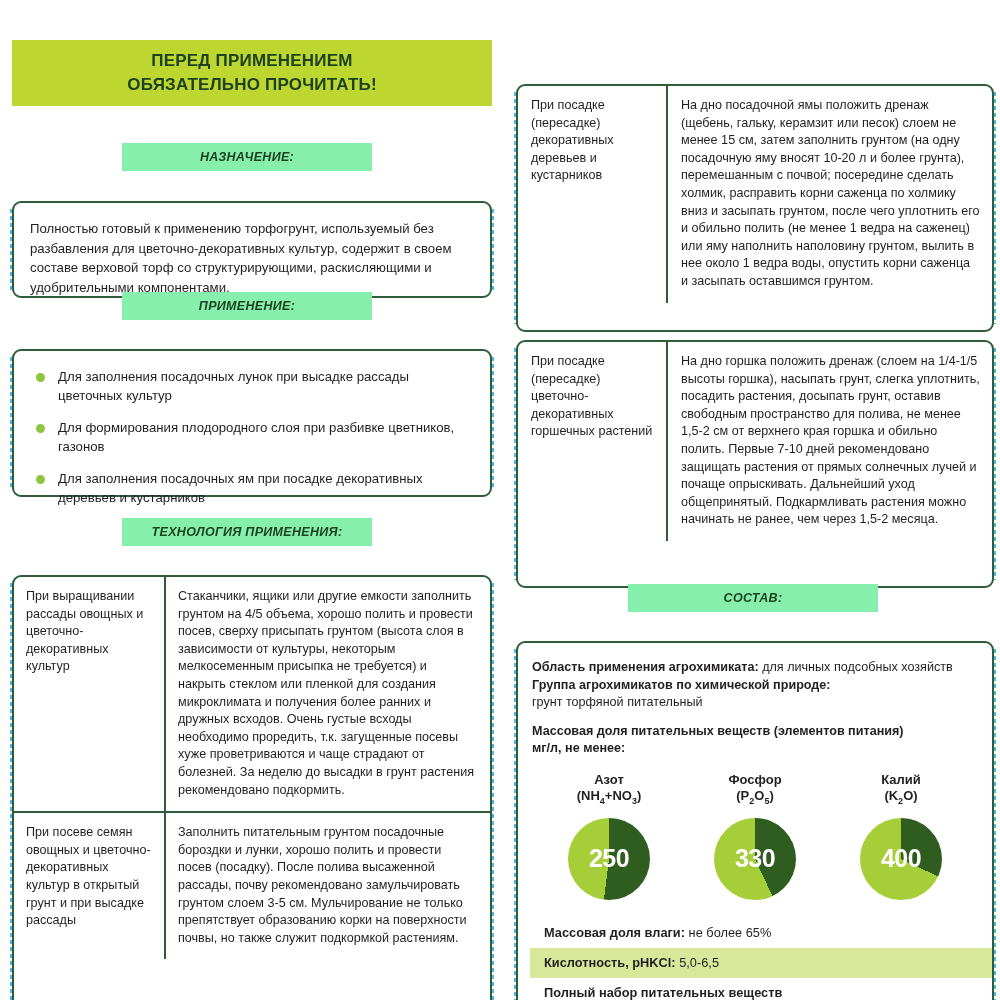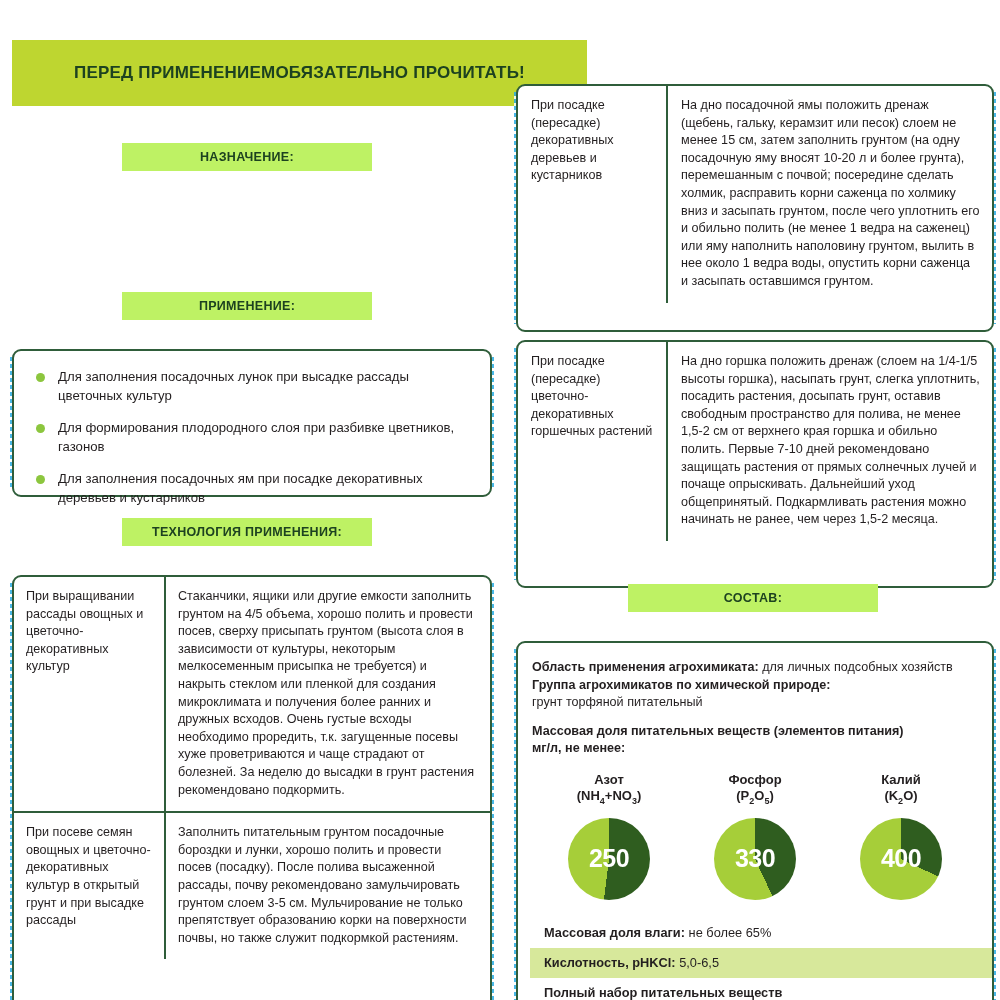--- a/index.html
+++ b/index.html
@@ -33,38 +33,39 @@
     content: "";
     position: absolute;
     right: -4px; top: 6px; bottom: 6px;
     width: 2px;
     background: repeating-linear-gradient(to bottom, #29abe2 0 4px, #ffffff 4px 7px);
     opacity: .85;
   }
 
   .tag {
     position: absolute;
-    background: #bef264;
+    background: #86efac;
     color: #1d4220;
     font-weight: bold;
     font-size: 12.5px;
     letter-spacing: .3px;
     text-align: center;
     line-height: 28px;
     height: 28px;
     z-index: 5;
+    font-style: italic;
   }
 
   
   .banner {
     position: absolute;
-    left: 12px; top: 40px; width: 575px; height: 66px;
+    left: 12px; top: 40px; width: 480px; height: 66px;
     background: #bed630;
     color: #1d4220;
-    display: flex; 
+    display: flex; flex-direction: column;
     align-items: center; justify-content: center;
     font-weight: bold; font-size: 17px; line-height: 24px;
     letter-spacing: .2px;
   }
 
   
   #purpose-panel { left: 12px; top: 157px; width: 480px; height: 97px; }
   #purpose-tag   { left: 122px; top: 143px; width: 250px; }
   .body-text {
     padding: 16px 16px 10px 16px;
@@ -151,20 +152,23 @@
 <body>
 
 <div class="page">
 
   <div class="banner">
     <div>ПЕРЕД ПРИМЕНЕНИЕМ</div>
     <div>ОБЯЗАТЕЛЬНО ПРОЧИТАТЬ!</div>
   </div>
 
   <div class="tag" id="purpose-tag">НАЗНАЧЕНИЕ:</div>
+  <div class="panel" id="purpose-panel">
+    <div class="body-text">Полностью готовый к применению торфогрунт, используемый без разбавления для цветочно-декоративных культур, содержит в своем составе верховой торф со структурирующими, раскисляющими и удобрительными компонентами.</div>
+  </div>
 
   <div class="tag" id="usage-tag">ПРИМЕНЕНИЕ:</div>
   <div class="panel" id="usage-panel">
     <ul class="bullets">
       <li>Для заполнения посадочных лунок при высадке рассады цветочных культур</li>
       <li>Для формирования плодородного слоя при разбивке цветников, газонов</li>
       <li>Для заполнения посадочных ям при посадке декоративных деревьев и кустарников</li>
     </ul>
   </div>
 

